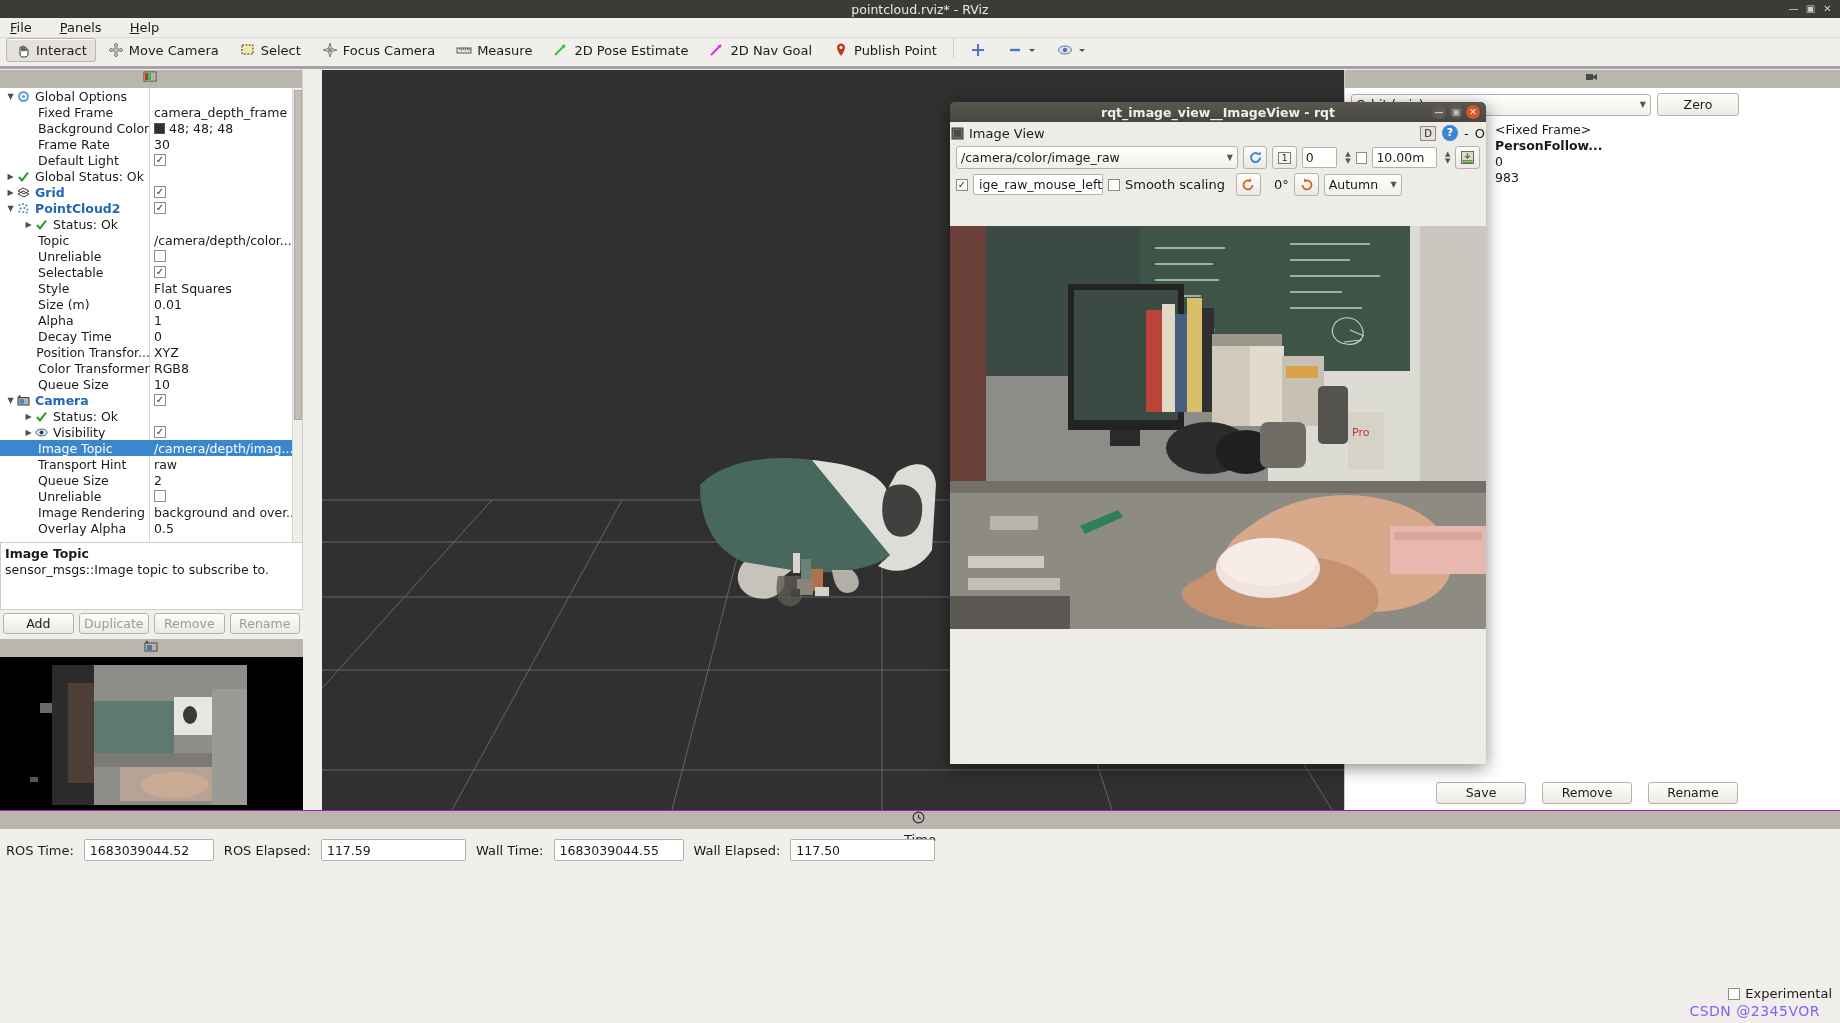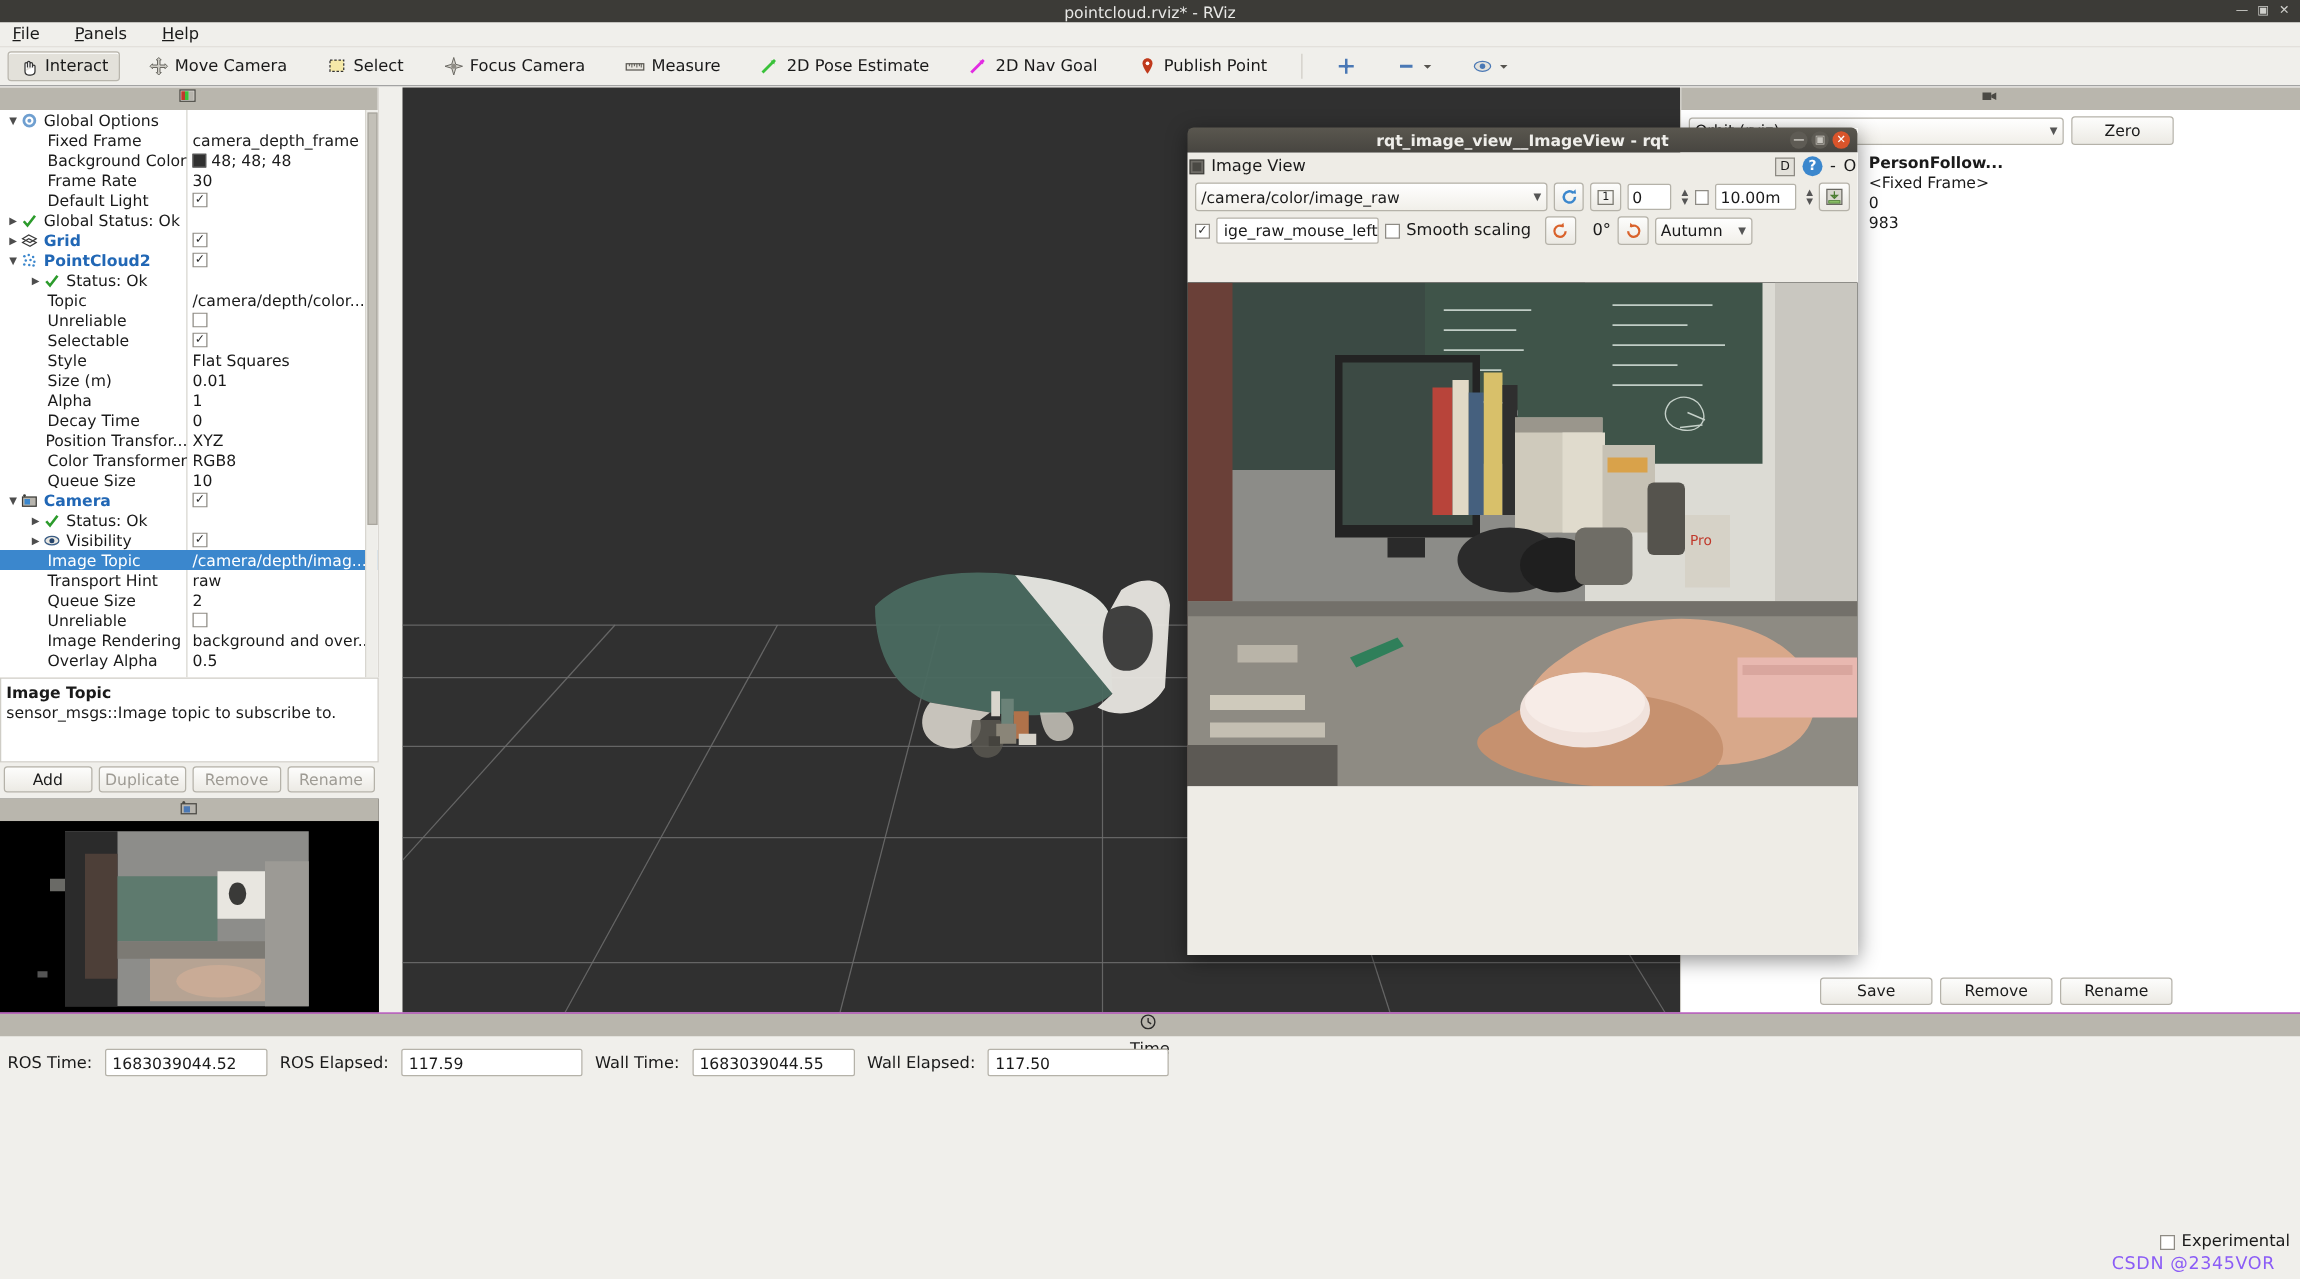--- a/index.html
+++ b/index.html
@@ -24,22 +24,22 @@
   .menubar{
     position:absolute; left:0; top:18px; width:1840px; height:20px;
     background:#f0efeb; display:flex; align-items:center; padding-left:6px; gap:20px;
     border-bottom:1px solid #dedcd6;
   }
   .menu-item{ font-size:13px; padding:1px 4px; cursor:default; }
   .menu-item u{ text-decoration:underline; }
   
   .toolbar{
     position:absolute; left:0; top:38px; width:1840px; height:31px;
-    background:#f0efeb; display:flex; align-items:center; padding-left:6px; gap:14px;
-    border-bottom:1px solid #a3a3a3;
+    background:#f0efeb; display:flex; align-items:flex-start; padding-left:6px; gap:3px;
+    border-bottom:3px solid #a3a3a3;
   }
   .tb-item{ display:flex; align-items:center; gap:5px; padding:3px 8px; font-size:13px; border:1px solid transparent; border-radius:3px;}
   .tb-item.active{ background:#e3e1da; border:1px solid #b9b6ad; box-shadow: inset 0 1px 0 #fff;}
   .tb-sep{ width:1px;height:20px;background:#cfcdc6;margin:0 4px;}
   .ico{ display:inline-block; width:16px; height:16px; position:relative; }
   
   .view3d{
     position:absolute; left:322px; top:70px; width:1022px; height:740px;
     background:#303030; overflow:hidden;
   }
@@ -101,21 +101,21 @@
   .combo{
     height:22px; border:1px solid #b5b2a9; border-radius:3px; background:linear-gradient(#fff,#f1efe9);
     display:flex; align-items:center; padding:0 4px; font-size:12.5px; position:relative;
   }
   .combo .caret{ margin-left:auto; font-size:8px; color:#555; }
   .views-kv{ font-size:12.5px; }
   .views-row{ display:flex; height:16px; align-items:center; }
   .views-row .k{ width:150px; padding-left:18px; }
   #views-buttons{
     position:absolute; left:1344px; top:778px; width:400px; height:30px;
-    display:flex; align-items:center; gap:6px; padding:0 6px; justify-content:flex-end;
+    display:flex; align-items:center; gap:16px; padding:0 6px; justify-content:flex-end;
   }
   #views-buttons .btn{ flex:0 0 90px; height:22px; line-height:20px;}
   
   #time-panel{
     position:absolute; left:0; top:810px; width:1840px; height:213px; background:#f0efeb;
     border-top:1px solid #a21caf;
   }
   #time-panel .panel-title{ background:#b9b6ad; }
   .time-row{ display:flex; align-items:center; gap:10px; padding:10px 6px 0 6px; font-size:13px;}
   .tfield{
@@ -721,26 +721,26 @@
   <div class="views-body">
     <div class="views-toprow">
       <div class="combo" style="width:300px;">
         <span>Orbit (rviz)</span>
         <span class="caret">▼</span>
       </div>
       <div class="btn" style="flex:0 0 82px;height:23px;line-height:21px;">Zero</div>
     </div>
     <div class="views-kv">
       <div class="views-row">
+        <div class="k">Target Frame</div>
+        <div>&lt;Fixed Frame&gt;</div>
+      </div>
+      <div class="views-row">
         <div class="k">Current View</div>
         <div style="font-weight:bold;">PersonFollow...</div>
-      </div>
-      <div class="views-row">
-        <div class="k">Target Frame</div>
-        <div>&lt;Fixed Frame&gt;</div>
       </div>
       <div class="views-row">
         <div class="k">Angle</div>
         <div>0</div>
       </div>
       <div class="views-row">
         <div class="k">Distance</div>
         <div>983</div>
       </div>
     </div>

